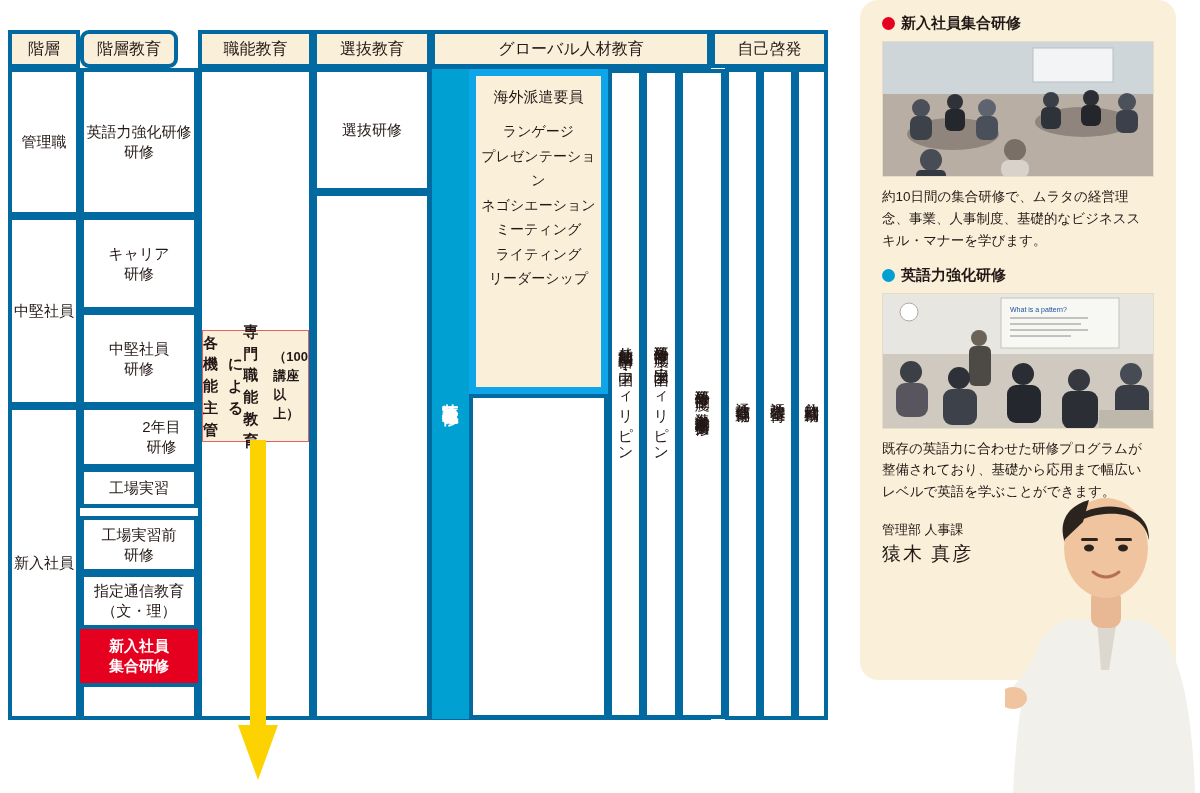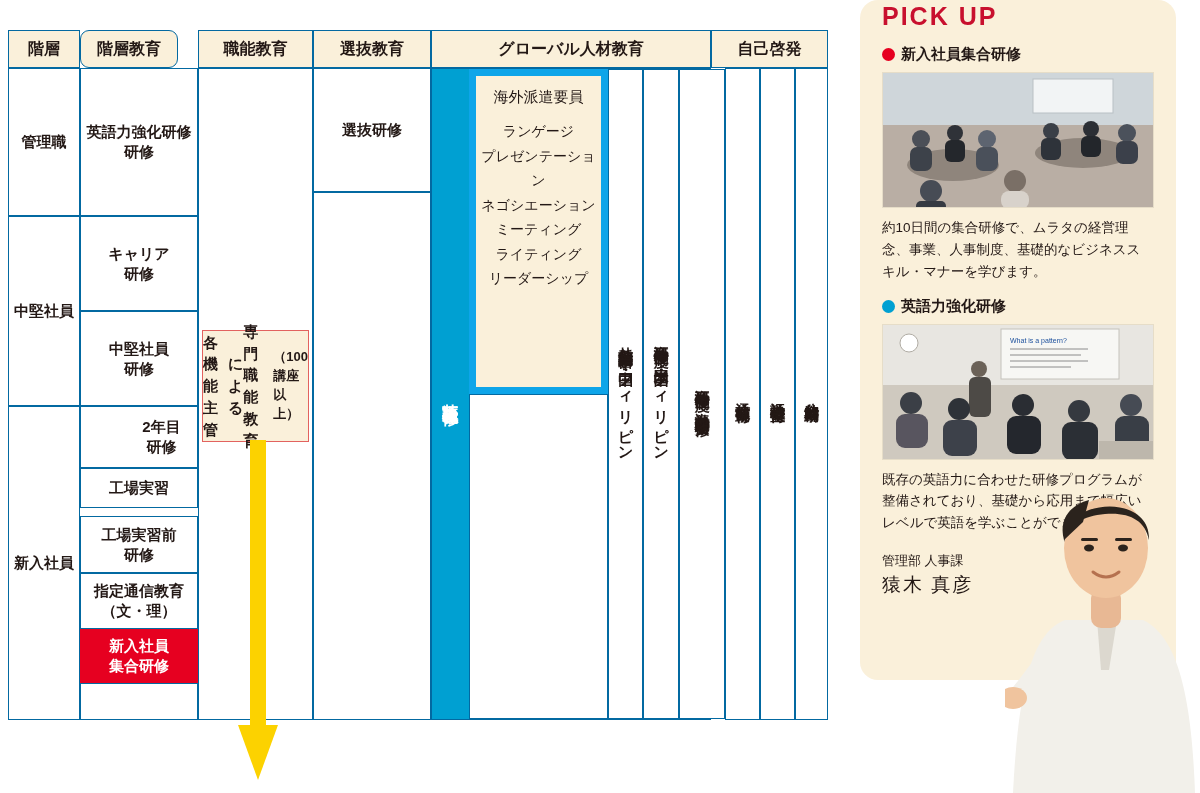--- a/index.html
+++ b/index.html
@@ -14,27 +14,26 @@
   #root { position: relative; width: 1200px; height: 793px; }
 
   
   .chart {
     position: absolute;
     left: 8px; top: 30px;
     width: 820px; height: 690px;
   }
   .cell {
     position: absolute;
-    border: 1px solid #0369a1;
+    border: 4px solid #0369a1;
     display: flex; align-items: center; justify-content: center;
     text-align: center;
     font-size: 15px;
     line-height: 1.32;
     background: #ffffff;
-    font-weight: bold;
   }
   .hdr {
     background: #faf0da;
     font-size: 16px;
     height: 38px;
     top: 0;
   }
   .vert {
     writing-mode: vertical-rl;
     text-orientation: upright;
@@ -227,21 +226,20 @@
       <span class="vert" style="font-size:15px;">公的資格補助</span>
     </div>
   </div>
 
   <svg class="arrow" viewBox="0 0 40 340">
     <rect x="12" y="0" width="16" height="290" fill="#fcd200"></rect>
     <polygon points="0,285 40,285 20,340" fill="#fcd200"></polygon>
   </svg>
 
   <div class="pickup">
-    <div class="pickup-title">PICK UP</div>
 
     <div class="pu-item-title">
       <span class="dot red"></span>
       <span>新入社員集合研修</span>
     </div>
     <div class="photo">
       <svg width="272" height="136" viewBox="0 0 272 136">
         <rect width="272" height="136" fill="#d9dde0"></rect>
         <rect x="0" y="0" width="272" height="52" fill="#cfd6da"></rect>
         <rect x="150" y="6" width="80" height="34" fill="#f2f4f5" stroke="#b9c0c4"></rect>

